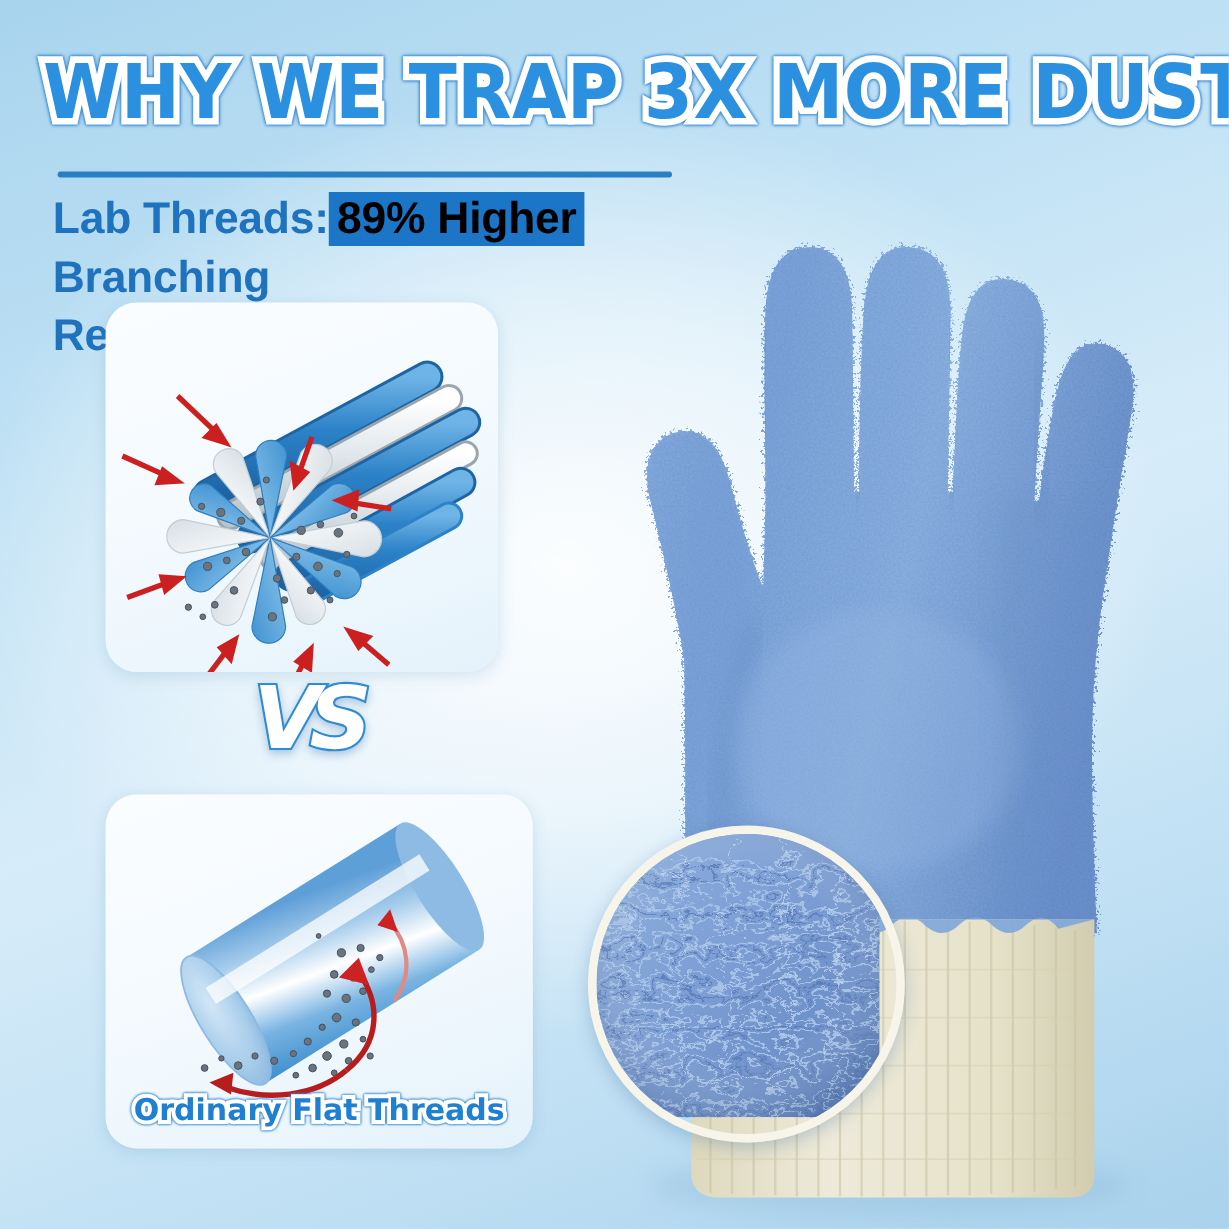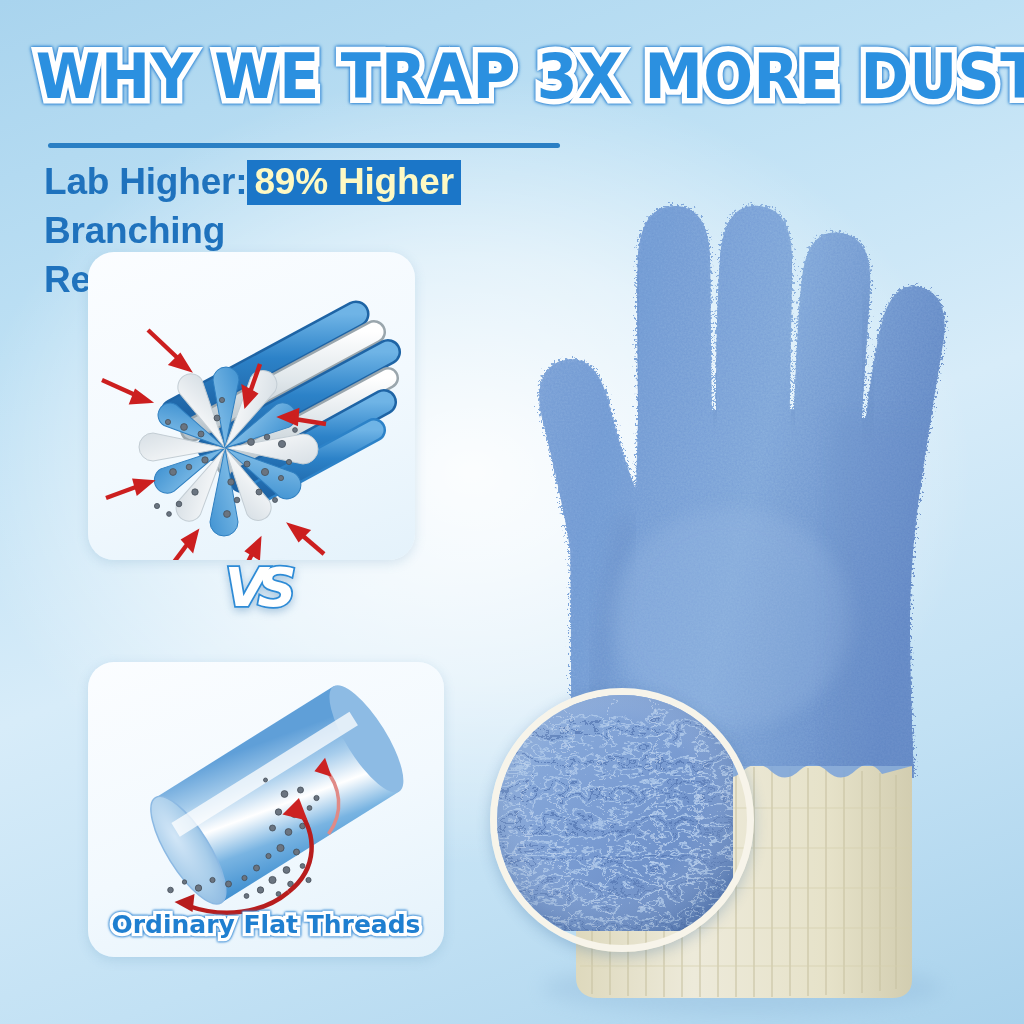--- a/index.html
+++ b/index.html
@@ -30,21 +30,21 @@
     position:absolute;left:48px;top:143px;width:512px;height:5px;
     background:#2a7fc4;border-radius:3px;
   }
   
   .subtitle{
     position:absolute;left:44px;top:158px;width:545px;
     font-size:37px;line-height:1.32;color:#1f72bd;font-weight:600;
     letter-spacing:-.2px;
   }
   .hl{
-    background:#1b76c8;color:#fef9c3;font-weight:bold;
+    background:#1b76c8;color:#000000;font-weight:bold;
     padding:1px 7px 3px 7px;
   }
   
   .card{
     position:absolute;
     background:linear-gradient(160deg,#fbfdff 0%,#f2f9fe 55%,#e4f2fb 100%);
     border-radius:26px;
     box-shadow:0 3px 12px rgba(80,140,180,.20);
   }
   #card-top{left:88px;top:252px;width:327px;height:308px;}
@@ -58,21 +58,21 @@
     filter:drop-shadow(0 0 1px #2f86d4) drop-shadow(0 0 1px #2f86d4);
     white-space:nowrap;
   }
   #card-top .card-label{top:26px;}
   #card-bottom .card-label{bottom:18px;}
   .diagram{position:absolute;left:0;top:0;width:100%;height:100%;}
   
   .vs{
     position:absolute;left:176px;top:556px;width:160px;text-align:center;
     font-family:"DejaVu Sans", sans-serif;
-    font-style:italic;font-weight:bold;font-size:54px;
+    font-style:italic;font-weight:bold;font-size:72px;
     color:#ffffff;
     -webkit-text-stroke:3.5px #2e8bd6;
     paint-order:stroke fill;
     letter-spacing:-9px;
     filter:drop-shadow(0 3px 4px rgba(40,110,170,.35));
   }
   
   #glove-wrap{position:absolute;left:432px;top:118px;width:592px;height:906px;}
   .inset-ring{
     position:absolute;left:490px;top:688px;width:250px;height:250px;
@@ -84,21 +84,21 @@
 </style>
 </head>
 <body>
 
 <div id="stage">
 
   <div class="headline">WHY WE TRAP 3X MORE DUST</div>
   <div class="divider"></div>
 
   <div class="subtitle">
-    <span>Lab Higher:</span><span class="hl">89% Higher</span> <span>Branching</span><br>
+    <span>Lab Threads:</span><span class="hl">89% Higher</span> <span>Branching</span><br>
     <span>Retention</span>
   </div>
 
   <div id="glove-wrap">
     <svg width="592" height="906" viewBox="0 0 592 906">
       <defs>
         <linearGradient id="gl" x1="0" y1="0" x2="1" y2="0.3">
           <stop offset="0" stop-color="#8cb0dd"></stop>
           <stop offset=".28" stop-color="#7ea5d9"></stop>
           <stop offset=".62" stop-color="#8db2de"></stop>

